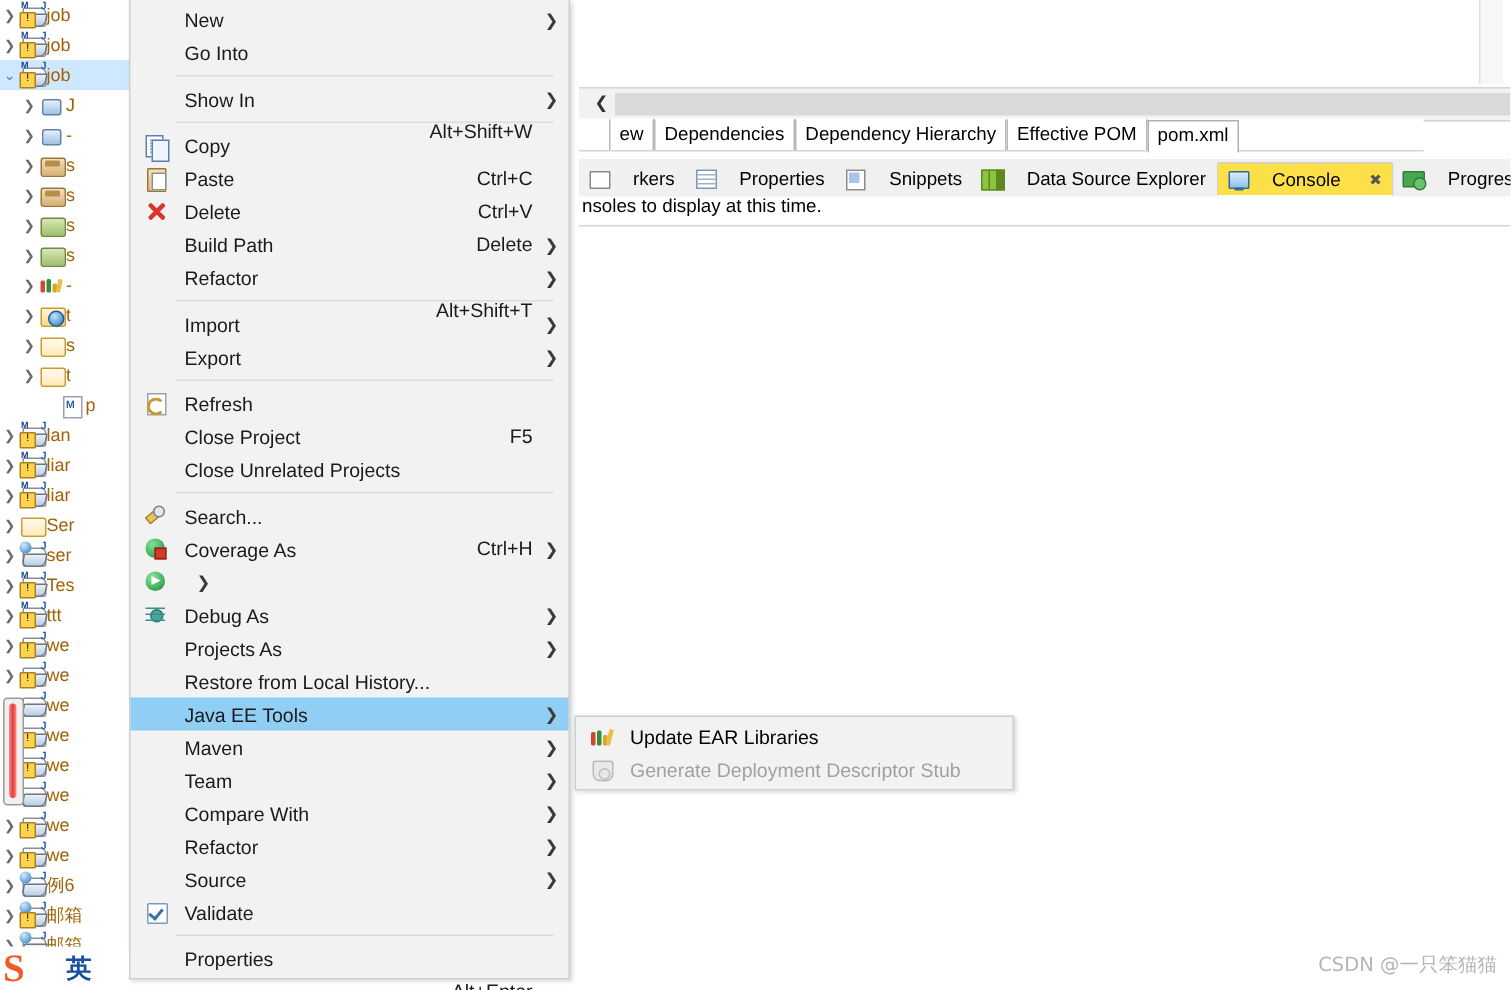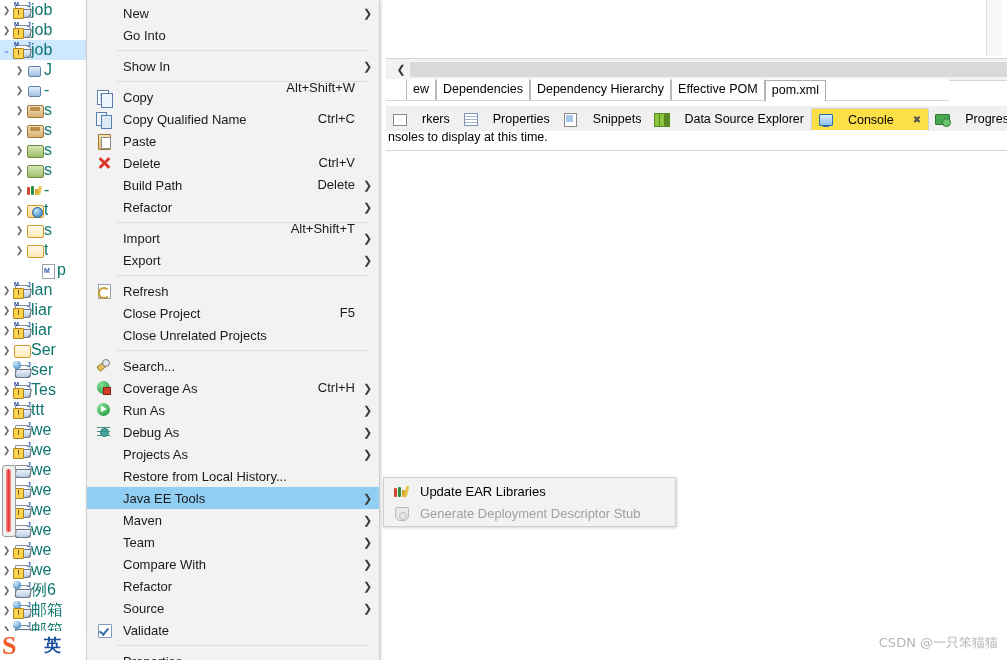--- a/index.html
+++ b/index.html
@@ -41,22 +41,22 @@
     line-height: 20px;
   }
   .twisty.open { color: #3a7bd5; }
   .t-ind { display: inline-block; }
   .ticon {
     position: relative;
     width: 18px; flex: 0 0 18px;
     height: 16px;
   }
   .tlabel {
-    font-size: 16px;
-    color: #0f766e;
+    font-size: 12px;
+    color: #a16207;
     overflow: hidden;
   }
 
   
   .ic-base {
     position: absolute;
     left: 2px; top: 3px;
     width: 14px; height: 11px;
     border: 1px solid #8a8f98;
     border-radius: 1px 4px 2px 2px;
@@ -849,27 +849,20 @@
       <div class="mi">
         <span class="micon">
           <span class="g-copy"></span>
         </span>
         <span class="mlabel">Copy</span>
         <span class="maccel">Ctrl+C</span>
         <span class="marrow"></span>
       </div>
       <div class="mi">
         <span class="micon">
-          <span class="g-copyq"></span>
-        </span>
-        <span class="mlabel">Copy Qualified Name</span>
-        <span class="marrow"></span>
-      </div>
-      <div class="mi">
-        <span class="micon">
           <span class="g-paste"></span>
         </span>
         <span class="mlabel">Paste</span>
         <span class="maccel">Ctrl+V</span>
         <span class="marrow"></span>
       </div>
       <div class="mi">
         <span class="micon">
           <span class="g-delete"></span>
         </span>
@@ -925,21 +918,20 @@
         <span class="micon">
           <span class="g-cov"></span>
         </span>
         <span class="mlabel">Coverage As</span>
         <span class="marrow">❯</span>
       </div>
       <div class="mi">
         <span class="micon">
           <span class="g-run"></span>
         </span>
-        <span class="mlabel">Run As</span>
         <span class="marrow">❯</span>
       </div>
       <div class="mi">
         <span class="micon">
           <span class="g-debug"></span>
         </span>
         <span class="mlabel">Debug As</span>
         <span class="marrow">❯</span>
       </div>
       <div class="mi">

